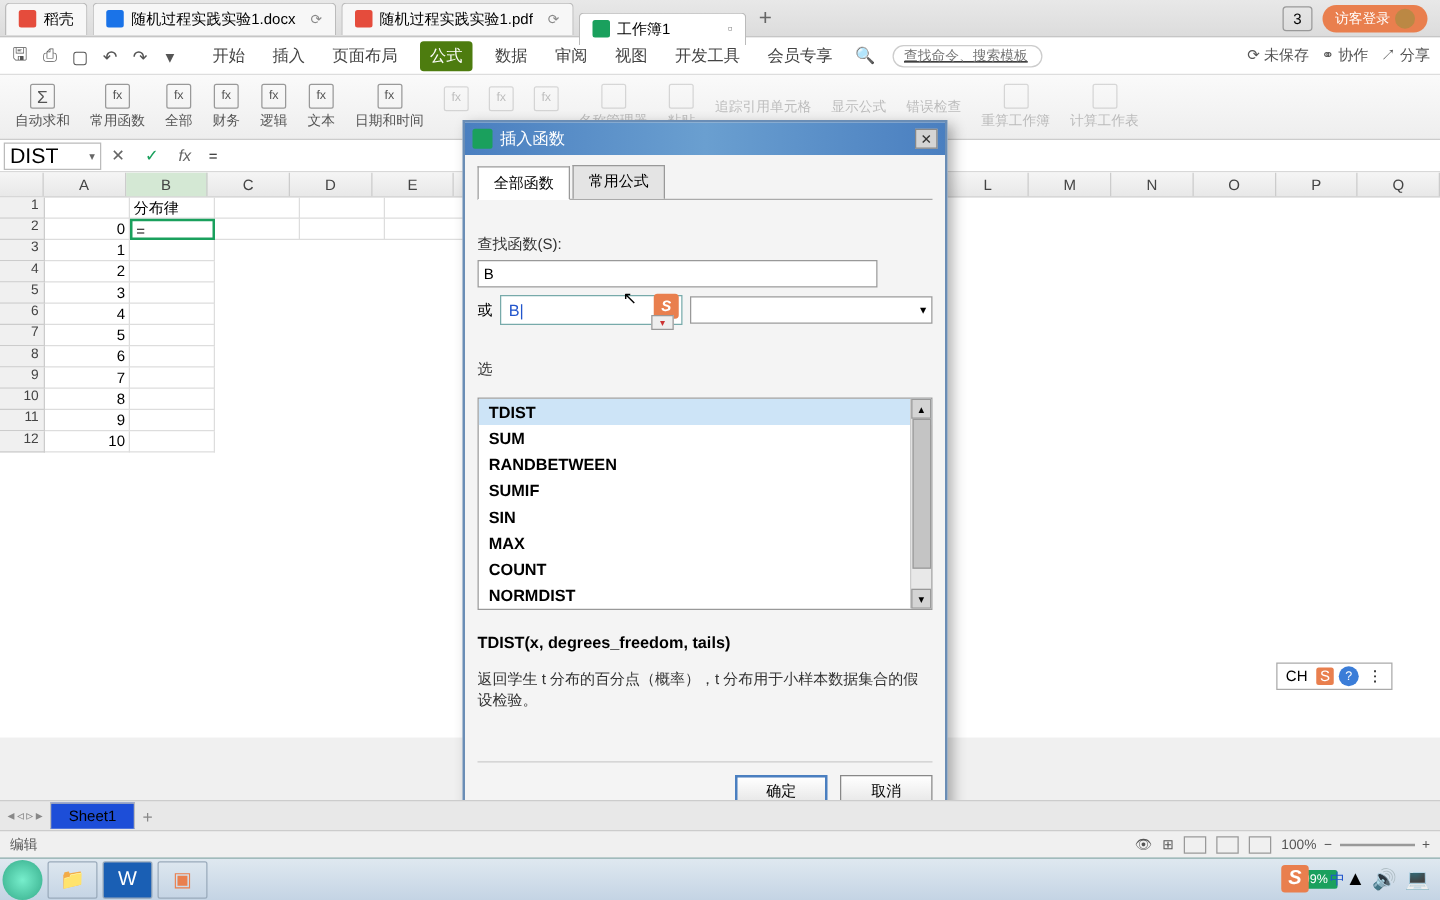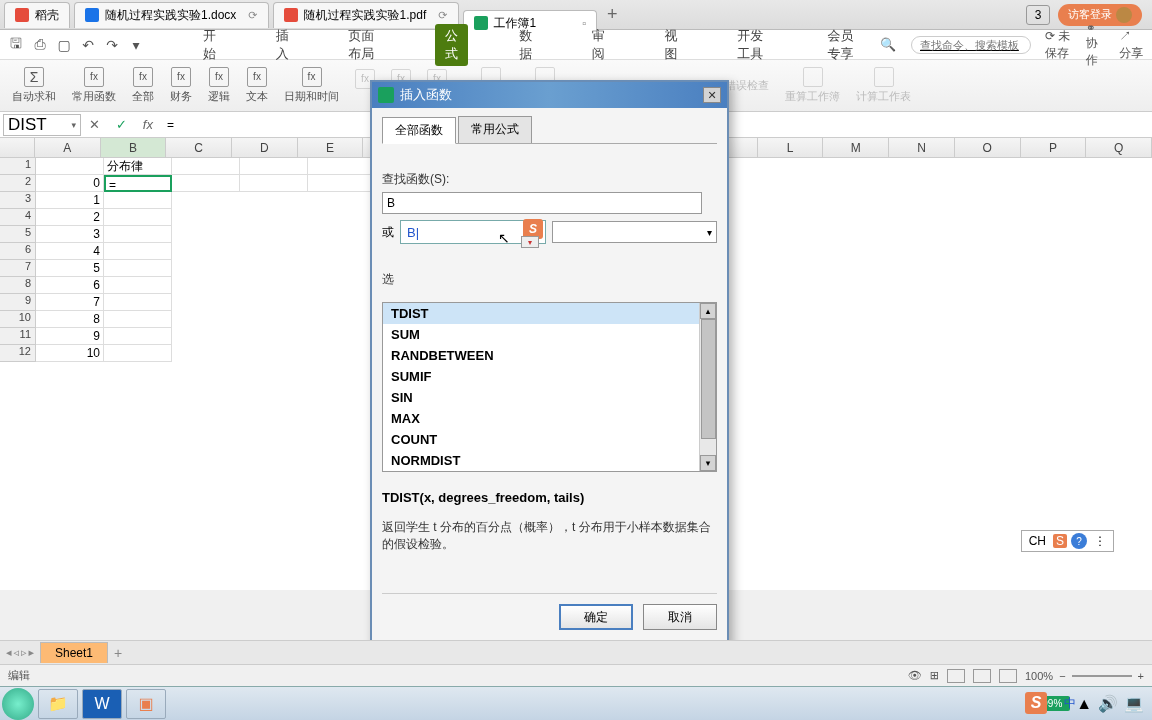--- a/index.html
+++ b/index.html
@@ -18,21 +18,21 @@
 .tab-add { margin-left: 10px; font-size: 18px; color: #666; cursor: pointer; }
 .tab-right { margin-left: auto; display: flex; align-items: center; gap: 8px; margin-right: 10px; }
 .tab-count { width: 24px; height: 20px; border: 1px solid #999; border-radius: 3px; display: flex; align-items: center; justify-content: center; font-size: 12px; }
 .login-btn { background: #e97f4e; color: #fff; padding: 3px 10px; border-radius: 12px; font-size: 11px; display: flex; align-items: center; gap: 4px; }
 .avatar-circle { width: 16px; height: 16px; border-radius: 50%; background: #b84; }
 
 
 .menu-strip { height: 30px; background: #fff; display: flex; align-items: center; padding: 0 8px; border-bottom: 1px solid #ddd; gap: 14px; font-size: 13px; }
 .qat { display: flex; gap: 8px; align-items: center; margin-right: 8px; }
 .qat-icon { width: 16px; height: 16px; color: #555; display: flex; align-items: center; justify-content: center; font-size: 14px; }
-.mnu { color: #444; cursor: pointer; padding: 2px 4px; margin-left: 33px; }
+.mnu { color: #444; cursor: pointer; padding: 2px 4px; }
 .mnu.active { background: #4d7c0f; color: #fff; border-radius: 3px; padding: 3px 8px; text-align: center; }
 .menu-right { margin-left: auto; display: flex; gap: 10px; font-size: 12px; color: #555; align-items: center; }
 .search-input { border: 1px solid #ccc; border-radius: 10px; padding: 2px 8px; font-size: 11px; width: 120px; text-decoration: underline; }
 
 
 .ribbon { height: 52px; background: linear-gradient(#fafafa, #eee); display: flex; align-items: center; padding: 0 6px; border-bottom: 1px solid #ccc; gap: 4px; }
 .ribbon-item { display: flex; flex-direction: column; align-items: center; font-size: 11px; color: #555; padding: 0 6px; gap: 2px; }
 .ribbon-item.faded { opacity: 0.35; }
 .ribbon-ico { width: 20px; height: 20px; border: 1px solid #999; border-radius: 2px; }
 .ribbon-ico.fx::after { content: "fx"; font-size: 10px; display: block; text-align: center; line-height: 18px; }
@@ -51,21 +51,21 @@
 .row-hdr-space { width: 36px; border-right: 1px solid #ccc; }
 .col-h { width: 68px; border-right: 1px solid #ccc; text-align: center; font-size: 12px; line-height: 20px; color: #444; }
 .col-h.sel { background: #d4e8d4; }
 .rows { }
 .row { display: flex; height: 17px; }
 .row-h { width: 36px; border-right: 1px solid #ccc; border-bottom: 1px solid #ccc; background: #f0f0f0; text-align: right; padding-right: 4px; font-size: 11px; color: #444; }
 .cell { width: 68px; border-right: 1px solid #ddd; border-bottom: 1px solid #ddd; font-size: 12px; padding: 0 3px; line-height: 17px; text-align: right; }
 .cell.active { border: 2px solid #1aa05d; }
 
 
-.dialog { position: absolute; left: 370px; top: 80px; width: 359px; background: #f4f4f4; border: 2px solid #6a8db5; box-shadow: 4px 4px 10px rgba(0,0,0,0.3); }
+.dialog { position: absolute; left: 370px; top: 96px; width: 388px; background: #f4f4f4; border: 2px solid #6a8db5; box-shadow: 4px 4px 10px rgba(0,0,0,0.3); }
 .dlg-title { height: 26px; background: linear-gradient(90deg,#4a7fc0,#6a9fd0,#4a7fc0); color: #fff; display: flex; align-items: center; padding: 0 6px; font-size: 13px; }
 .dlg-title-icon { width: 16px; height: 16px; background: #1aa05d; border-radius: 2px; margin-right: 6px; }
 .dlg-close { margin-left: auto; background: #d4d4d4; border: 1px solid #888; width: 18px; height: 16px; display: flex; align-items: center; justify-content: center; font-size: 11px; color: #333; }
 .dlg-body { padding: 8px 10px 14px; }
 .dlg-tabs { display: flex; border-bottom: 1px solid #aaa; }
 .dlg-tab { padding: 4px 12px; font-size: 12px; border: 1px solid #999; border-bottom: none; background: #e4e4e4; margin-right: 2px; }
 .dlg-tab.active { background: #fff; border-bottom: 1px solid #fff; position: relative; top: 1px; }
 .dlg-label { font-size: 12px; color: #333; margin: 27px 0 4px; }
 .dlg-search { width: 320px; height: 22px; border: 1px solid #999; padding: 0 4px; font-size: 12px; }
 .dlg-cat-row { display: flex; align-items: center; gap: 6px; margin-top: 6px; }
@@ -87,21 +87,21 @@
 .dlg-buttons { display: flex; justify-content: flex-end; gap: 10px; margin-top: 40px; border-top: 1px solid #ccc; padding-top: 10px; }
 .dlg-btn { width: 74px; height: 26px; border: 1px solid #888; background: linear-gradient(#fff,#e4e4e4); font-size: 12px; }
 .dlg-btn.primary { border: 2px solid #4a7fc0; }
 
 .cursor-arrow { position: absolute; left: 498px; top: 230px; font-size: 14px; color: #000; pointer-events: none; }
 
 
 .sheet-bar { position: absolute; left: 0; bottom: 56px; right: 0; height: 24px; background: #e8e8e8; display: flex; align-items: center; border-top: 1px solid #ccc; padding-left: 40px; font-size: 12px; }
 .sheet-nav { display: flex; gap: 2px; position: absolute; left: 6px; }
 .sheet-nav span { color: #888; font-size: 11px; }
-.sheet-tab { padding: 3px 14px; background: #fdba74; border: 1px solid #bbb; border-bottom: none; }
+.sheet-tab { padding: 3px 14px; background: #1d4ed8; border: 1px solid #bbb; border-bottom: none; }
 .sheet-add { margin-left: 6px; color: #888; font-size: 14px; }
 
 
 .status-bar { position: absolute; left: 0; bottom: 34px; right: 0; height: 22px; background: #f0f0f0; display: flex; align-items: center; padding: 0 8px; font-size: 11px; color: #555; border-top: 1px solid #ccc; }
 .status-right { margin-left: auto; display: flex; align-items: center; gap: 8px; }
 .view-btn { width: 18px; height: 14px; border: 1px solid #999; }
 .zoom { display: flex; align-items: center; gap: 6px; }
 
 
 .ime-bar { position: absolute; right: 38px; bottom: 168px; height: 22px; background: #fff; border: 1px solid #aaa; display: flex; align-items: center; gap: 4px; padding: 0 4px; font-size: 12px; }

